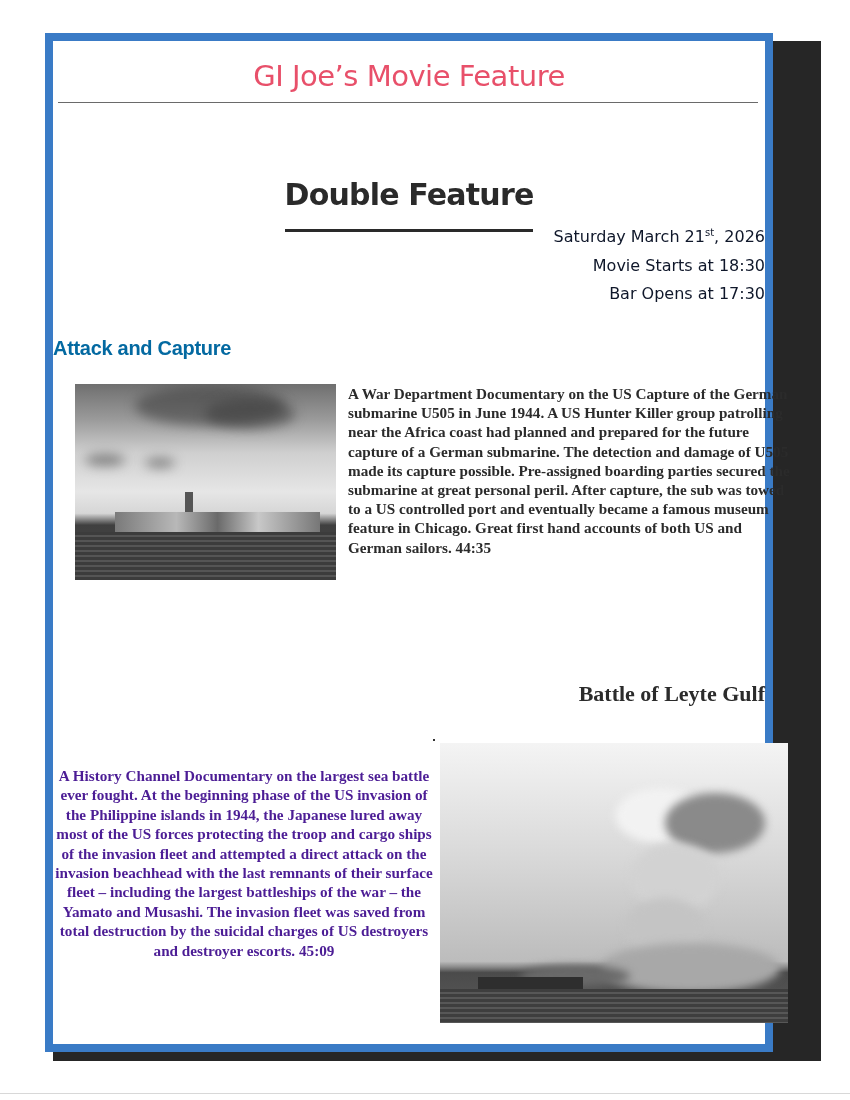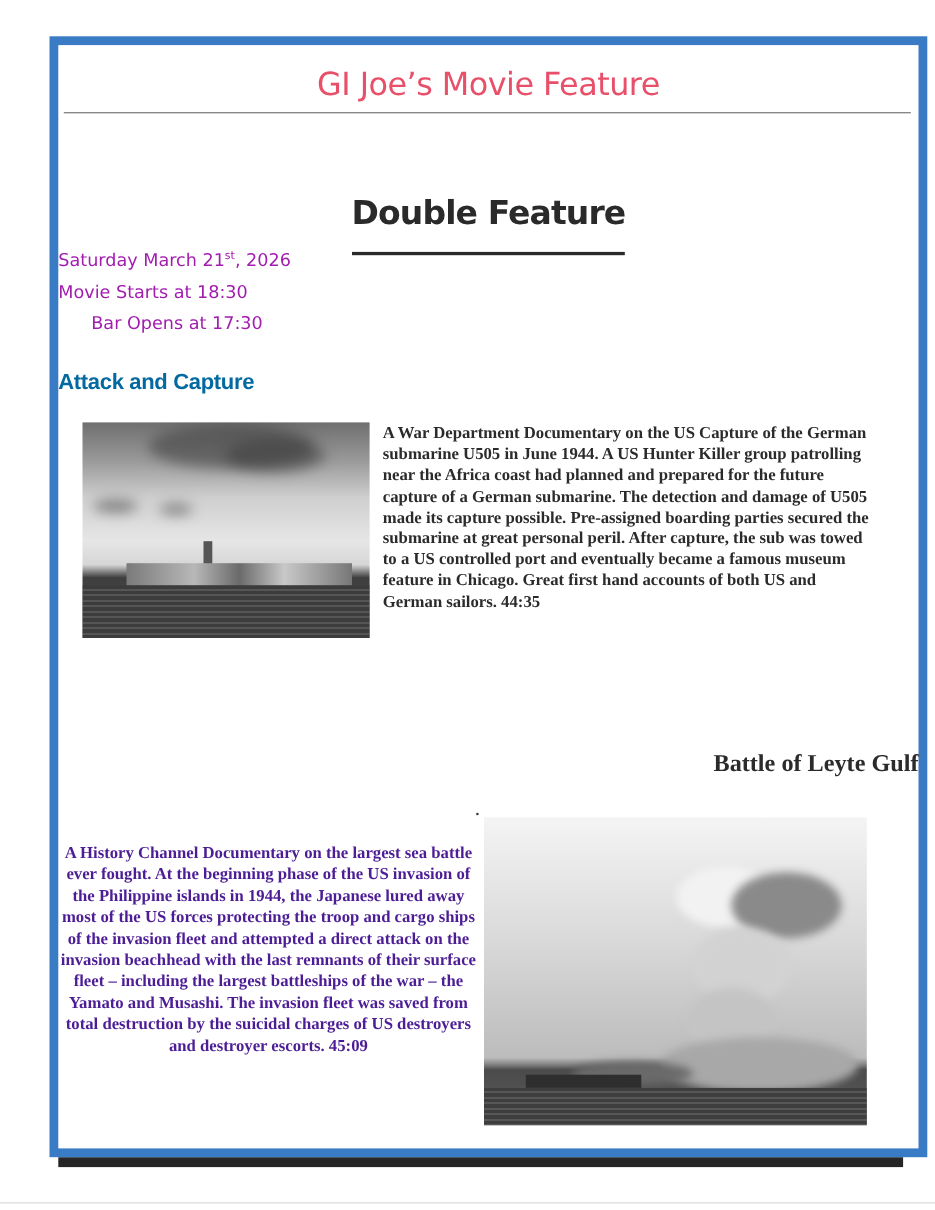--- a/index.html
+++ b/index.html
@@ -6,21 +6,21 @@
   body {
     width: 850px; height: 1100px; position: relative; overflow: hidden;
     background: #ffffff;
     font-family: "Liberation Sans", sans-serif;
   }
   .shadow {
     position: absolute; left: 53px; top: 41px; width: 768px; height: 1020px;
     background: #262626;
   }
   .frame {
-    position: absolute; left: 45px; top: 33px; width: 798px; height: 1019px;
+    position: absolute; left: 45px; top: 33px; width: 728px; height: 1019px;
     box-sizing: border-box; border: 8px solid #3a7bc6; background: #ffffff;
   }
   .scan-line {
     position: absolute; left: 0; top: 1093px; width: 850px; height: 1px;
     background: #d8d8d8;
   }
   .brand {
     position: absolute; left: 0; right: 0; top: 18px; text-align: center;
     color: #e8506a; font-size: 29px; font-family: "DejaVu Sans", sans-serif;
     font-weight: normal; letter-spacing: -0.5px;
@@ -33,22 +33,22 @@
     color: #2a2a2a; font-size: 30px; font-weight: bold;
     font-family: "DejaVu Sans", sans-serif; letter-spacing: -0.8px;
   }
   .subtitle {
     position: absolute; left: 0; right: 0; top: 136px; text-align: center;
     color: #2a2a2a; font-size: 30px; font-weight: bold;
     font-family: "DejaVu Sans", sans-serif; letter-spacing: -0.8px;
   }
   .subtitle span { border-bottom: 3px solid #2a2a2a; padding-bottom: 17px; }
   .info-line {
-    position: absolute; left: 0; right: 0; text-align: left;
-    color: #a21caf; font-size: 16px; font-family: "DejaVu Sans", sans-serif;
+    position: absolute; left: 0; right: 0; text-align: right;
+    color: #0f172a; font-size: 16px; font-family: "DejaVu Sans", sans-serif;
   }
   .info-line sup { font-size: 10px; }
   .film1-title {
     position: absolute; left: 0; right: 0; top: 296px; 
     color: #0369a1; font-size: 20px; font-weight: bold;
     font-family: Liberation Sans, sans-serif; letter-spacing: -0.3px;
   }
   .photo {
     position: absolute; overflow: hidden;
   }

